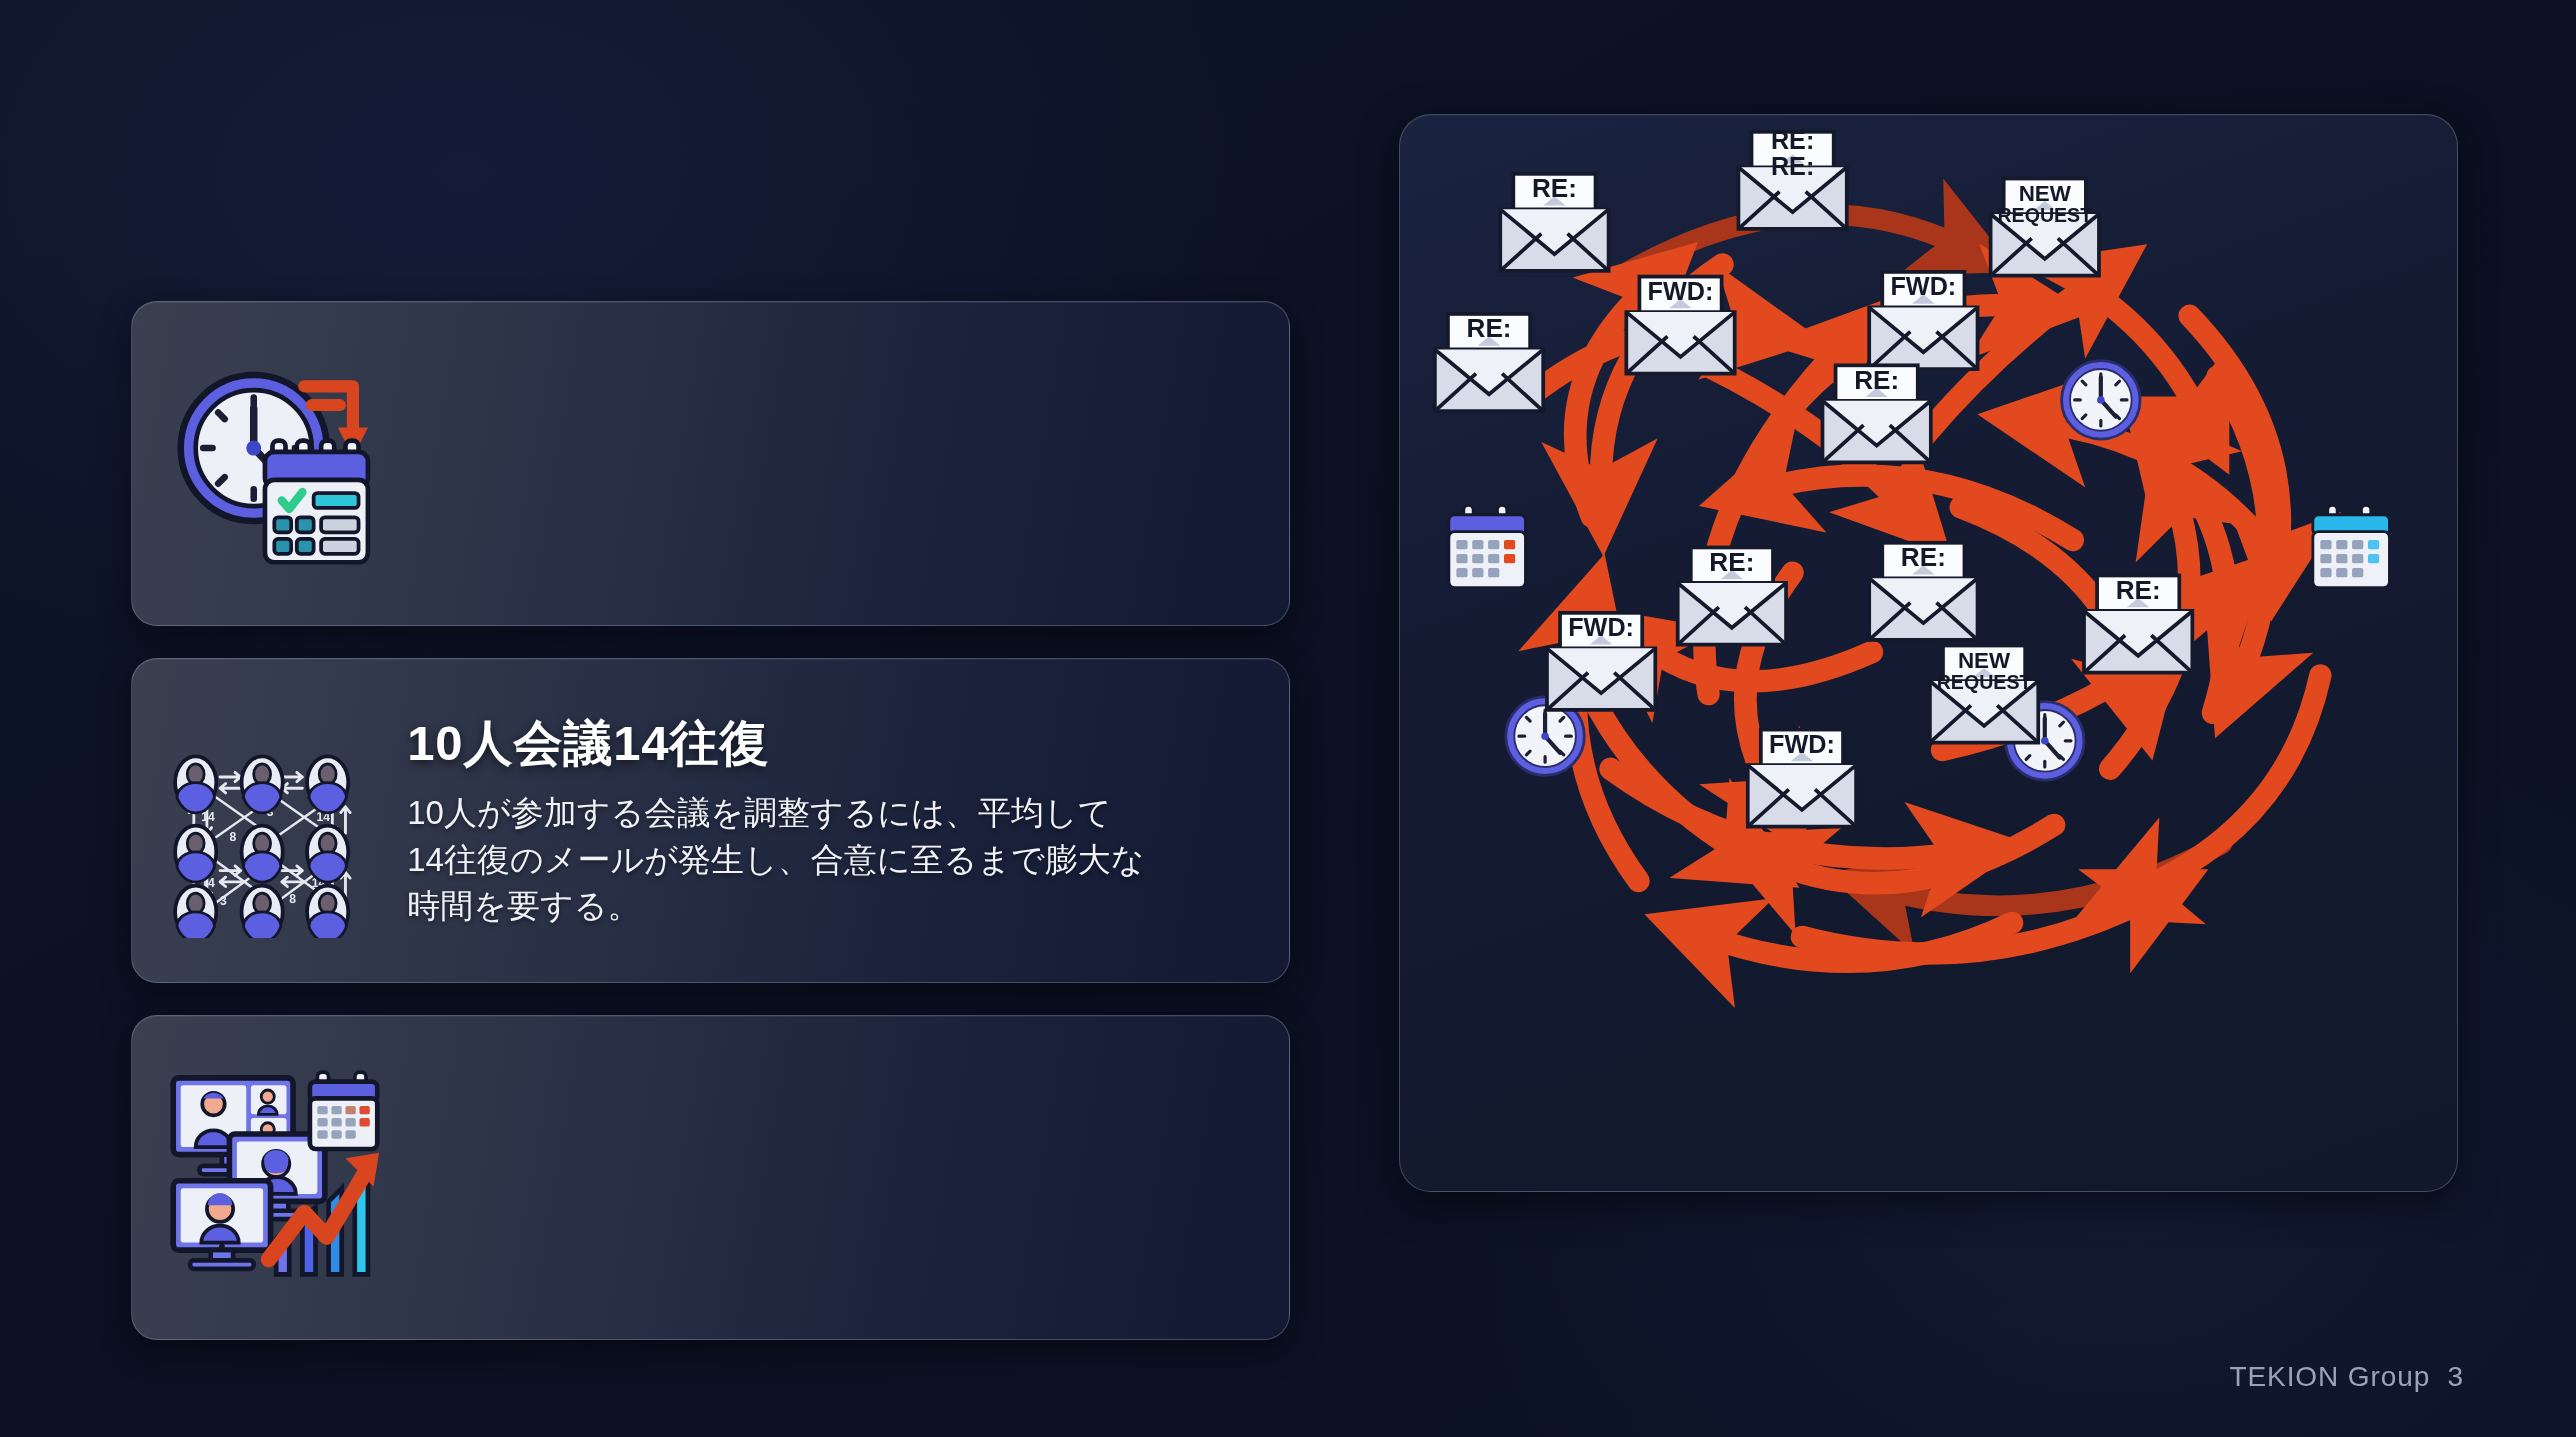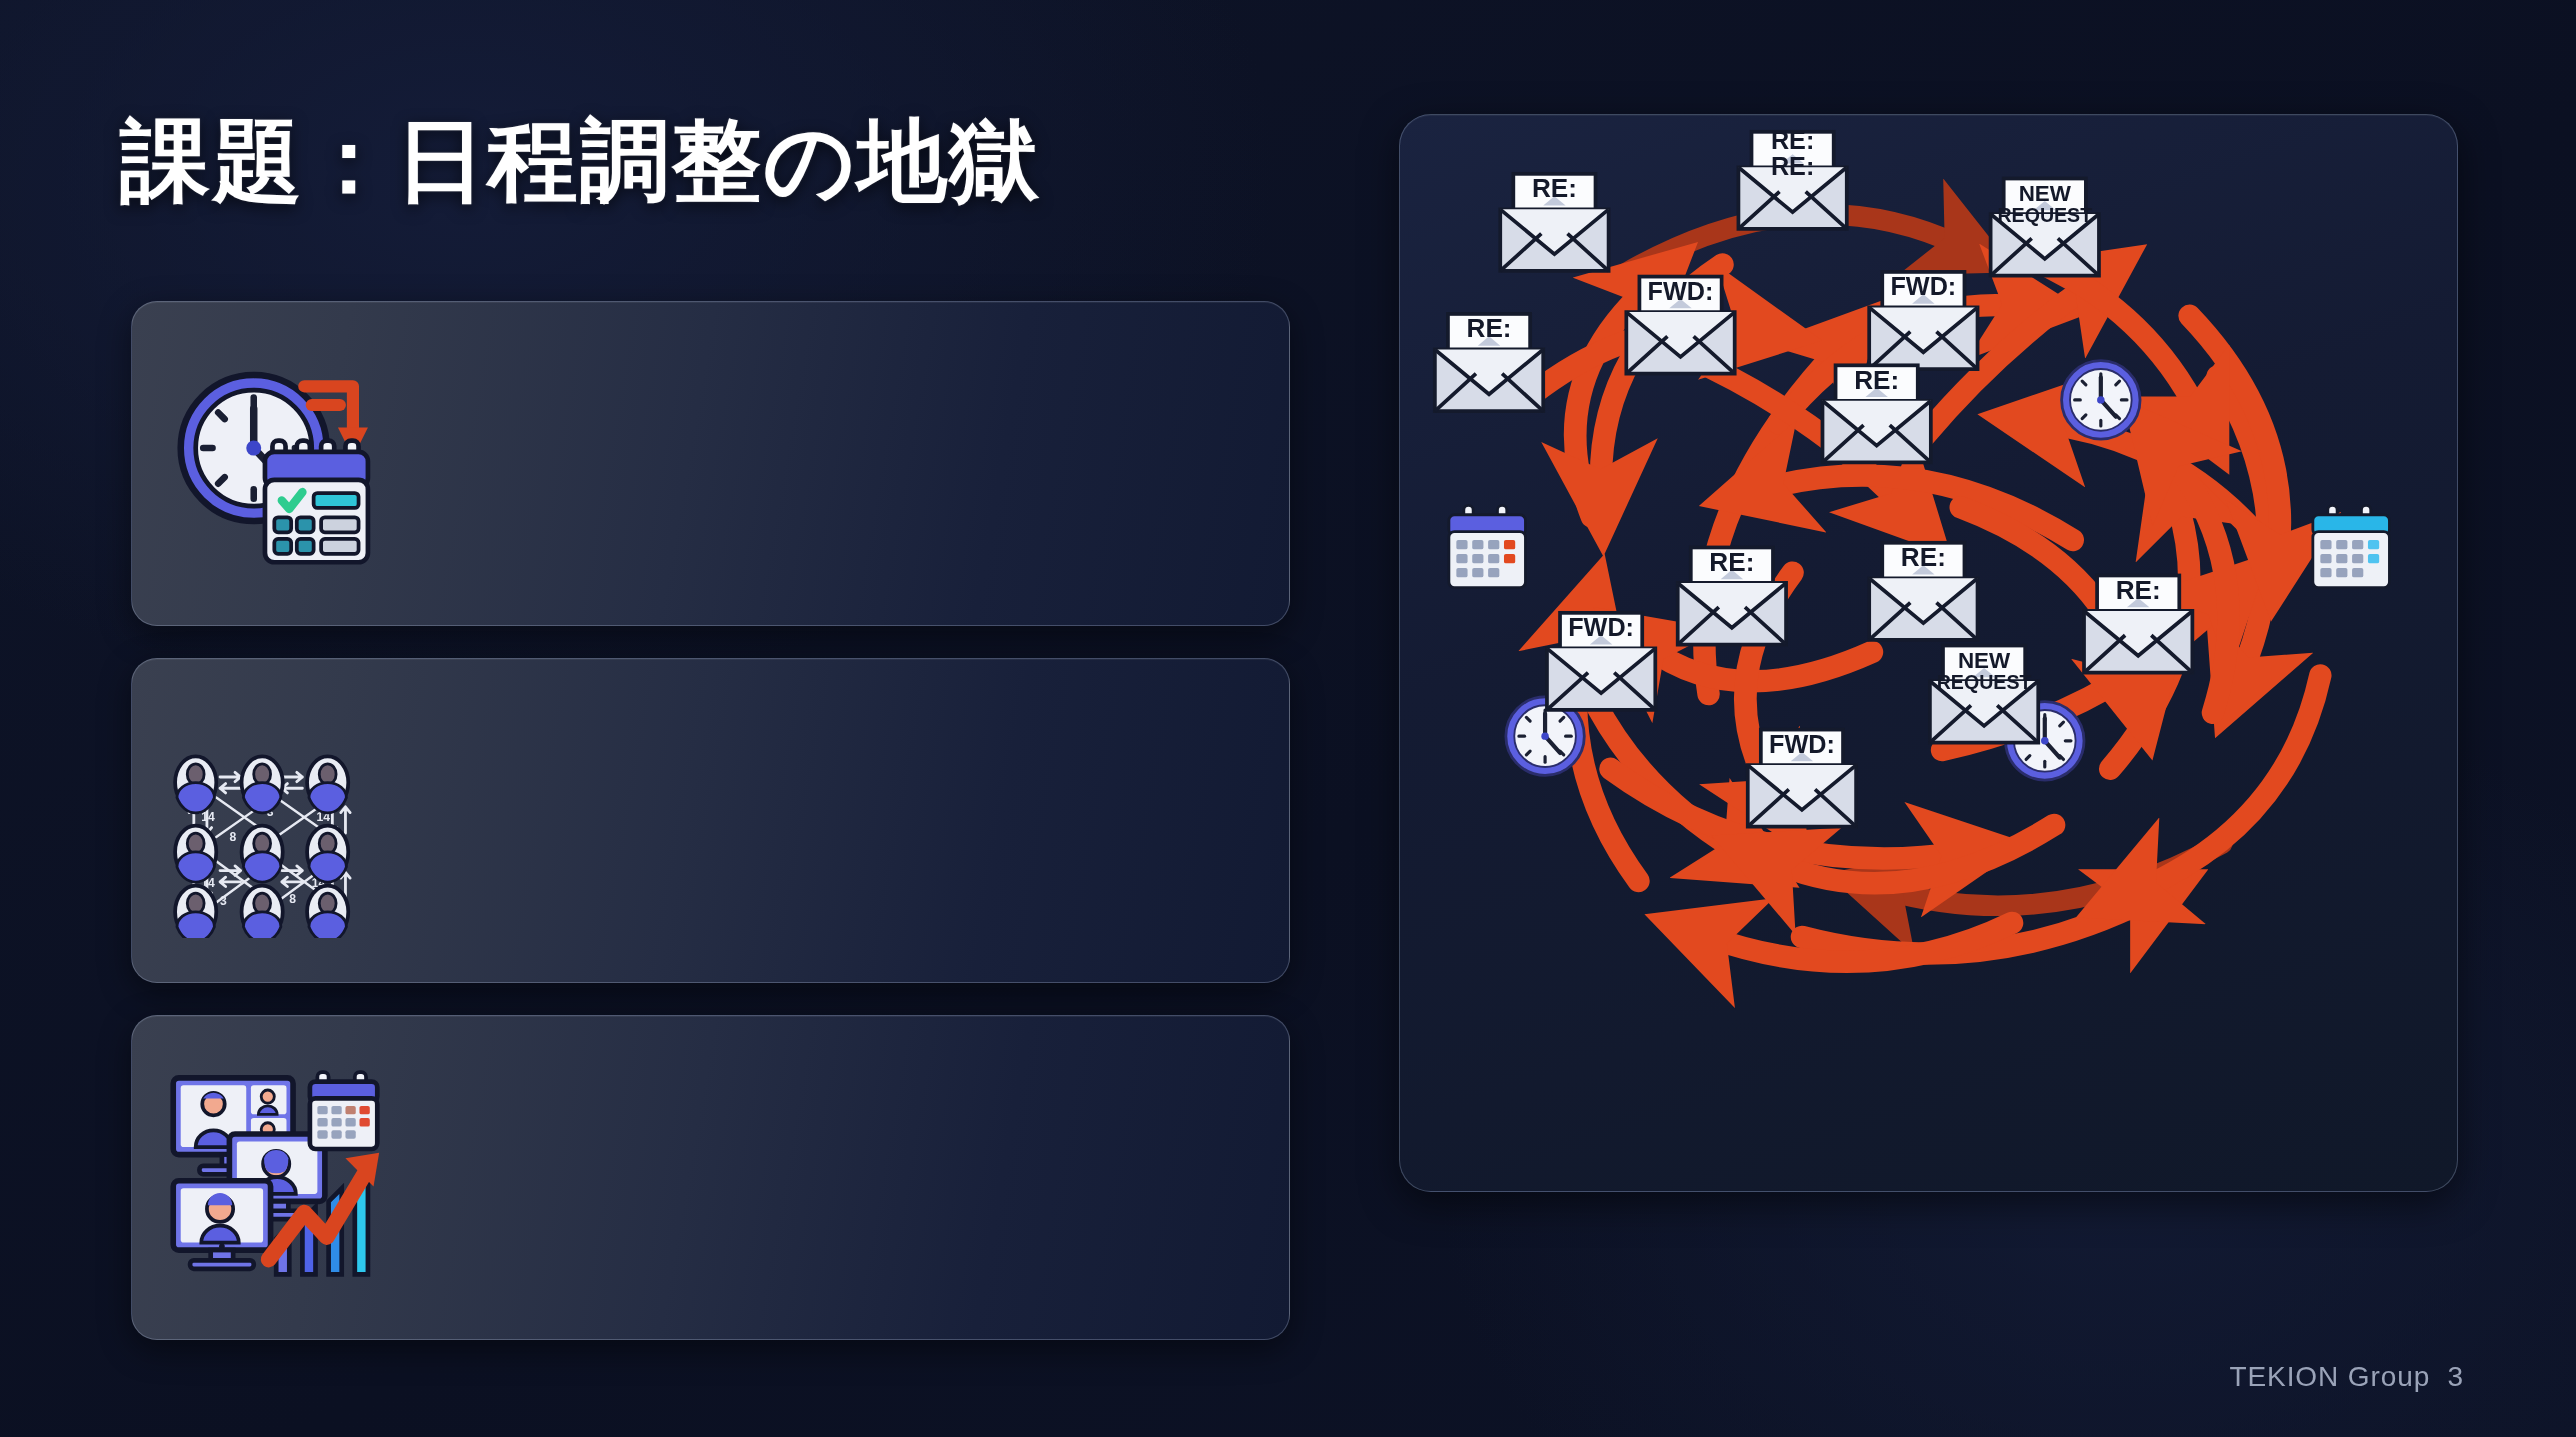--- a/index.html
+++ b/index.html
@@ -71,21 +71,20 @@
     position:absolute; right:112px; bottom:45px;
     font-size:28px; color:#9aa3b8; letter-spacing:0.9px;
     white-space:pre;
   }
 </style>
 </head>
 <body>
 
 <div class="slide">
 
-  <div class="title">課題：日程調整の地獄</div>
 
   <div class="cards">
 
     <div class="card">
       <div class="icon-wrap">
         <svg viewBox="0 0 250 250" width="234" height="234">
 
           <circle cx="98" cy="108" r="78" fill="#5b5fe0" stroke="#12162b" stroke-width="7"></circle>
           <circle cx="98" cy="108" r="62" fill="#eef0f7" stroke="#12162b" stroke-width="5"></circle>
           <g stroke="#1a1f33" stroke-width="7" stroke-linecap="round">
@@ -172,20 +171,24 @@
           <use href="#avatar" x="36" y="84"></use>
           <use href="#avatar" x="107" y="84"></use>
           <use href="#avatar" x="177" y="84"></use>
           <use href="#avatar" x="36" y="158"></use>
           <use href="#avatar" x="107" y="158"></use>
           <use href="#avatar" x="177" y="158"></use>
           <use href="#avatar" x="36" y="222"></use>
           <use href="#avatar" x="107" y="222"></use>
           <use href="#avatar" x="177" y="222"></use>
         </svg>
+      </div>
+      <div class="txt">
+        <h3>10人会議14往復</h3>
+        <p>10人が参加する会議を調整するには、平均して14往復のメールが発生し、合意に至るまで膨大な時間を要する。</p>
       </div>
     </div>
 
     <div class="card">
       <div class="icon-wrap">
         <svg viewBox="0 0 250 250" width="234" height="234">
 
           <g>
             <rect x="12" y="18" width="128" height="82" rx="6" fill="#6f74e8" stroke="#12162b" stroke-width="6"></rect>
             <rect x="20" y="26" width="70" height="66" rx="3" fill="#eef0f7"></rect>

